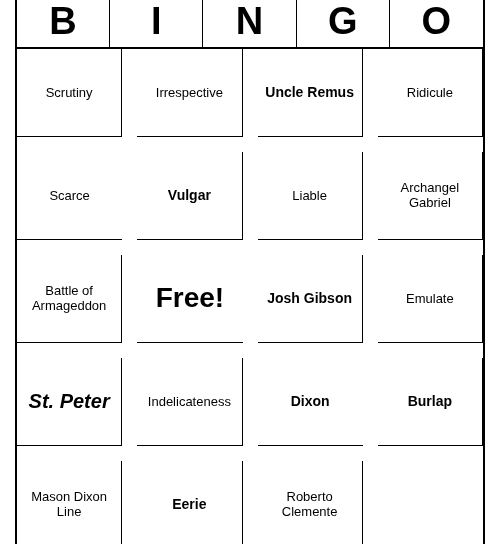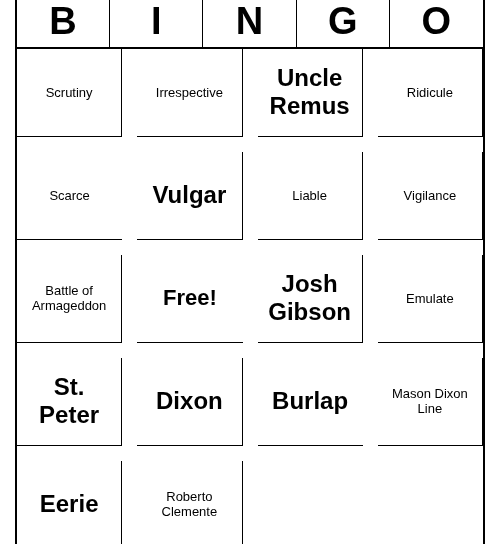--- a/index.html
+++ b/index.html
@@ -64,32 +64,33 @@
     .bingo-cell:nth-child(5n) {
       border-right: none;
     }
 
     .bingo-cell:nth-child(n+21) {
       border-bottom: none;
       margin-top: 12px;
     }
 
     .bingo-cell.free {
-      font-size: 22px;
+      font-size: 28px;
       font-weight: bold;
     }
 
     .bingo-cell.large-text {
-      font-size: 24px;
+      font-size: 14px;
       font-weight: bold;
     }
 
     .bingo-cell.xl-text {
-      font-size: 24px;
+      font-size: 20px;
       font-weight: bold;
+      font-style: italic;
     }
 
     .bingo-cell.small-text {
       font-size: 13px;
     }
   </style>
 </head>
 <body>
 
 <div class="bingo-card">
@@ -101,25 +102,26 @@
       <div class="bingo-header-cell">O</div>
     </div>
   <div class="bingo-grid">
   <div class="bingo-cell">Scrutiny</div>
       <div class="bingo-cell small-text">Irrespective</div>
       <div class="bingo-cell large-text">Uncle Remus</div>
       <div class="bingo-cell">Ridicule</div>
       <div class="bingo-cell">Scarce</div>
       <div class="bingo-cell large-text">Vulgar</div>
       <div class="bingo-cell">Liable</div>
-      <div class="bingo-cell">Vigilance</div>
+      <div class="bingo-cell small-text">Archangel Gabriel</div>
       <div class="bingo-cell small-text">Battle of Armageddon</div>
       <div class="bingo-cell free">Free!</div>
       <div class="bingo-cell large-text">Josh Gibson</div>
       <div class="bingo-cell">Emulate</div>
       <div class="bingo-cell xl-text">St. Peter</div>
+      <div class="bingo-cell small-text">Indelicateness</div>
       <div class="bingo-cell large-text">Dixon</div>
       <div class="bingo-cell large-text">Burlap</div>
       <div class="bingo-cell">Mason Dixon Line</div>
       <div class="bingo-cell large-text">Eerie</div>
       <div class="bingo-cell small-text">Roberto Clemente</div>
     </div>
 </div>
 
 </body></html>

